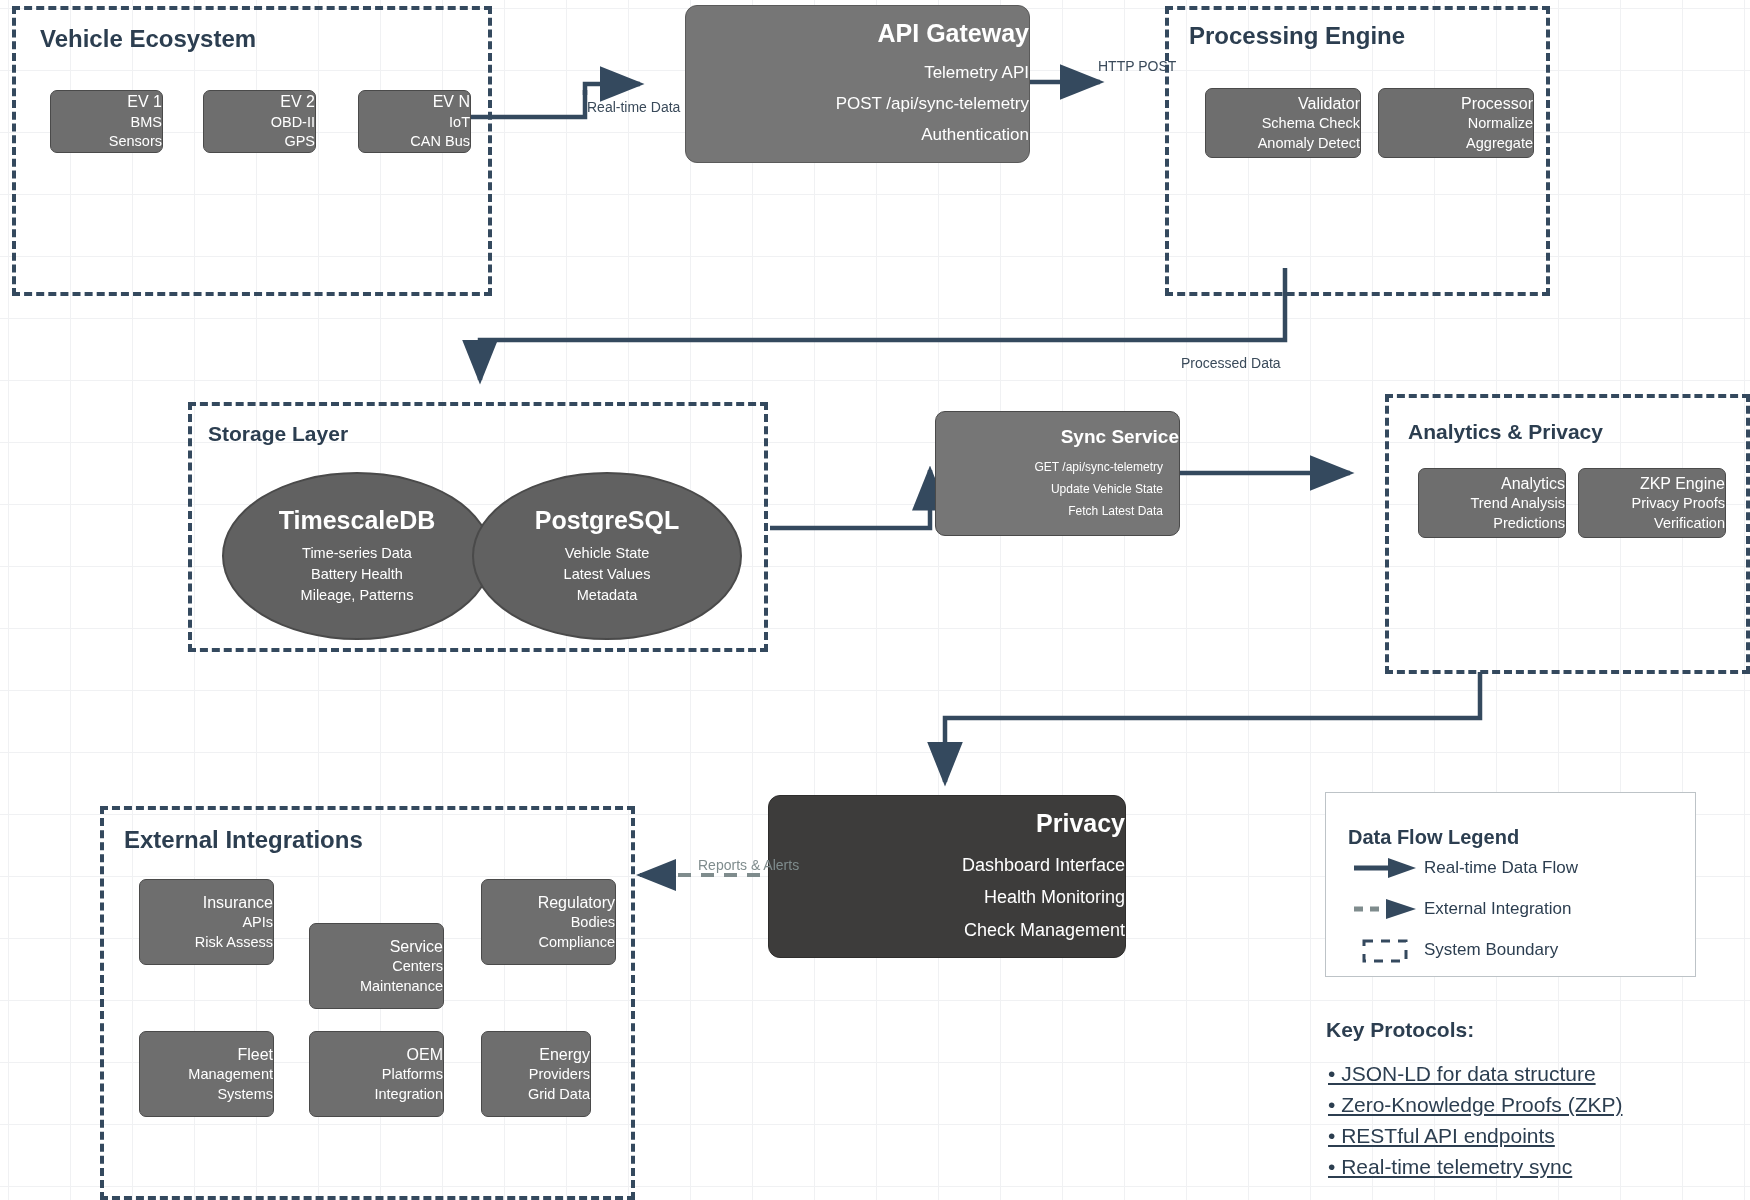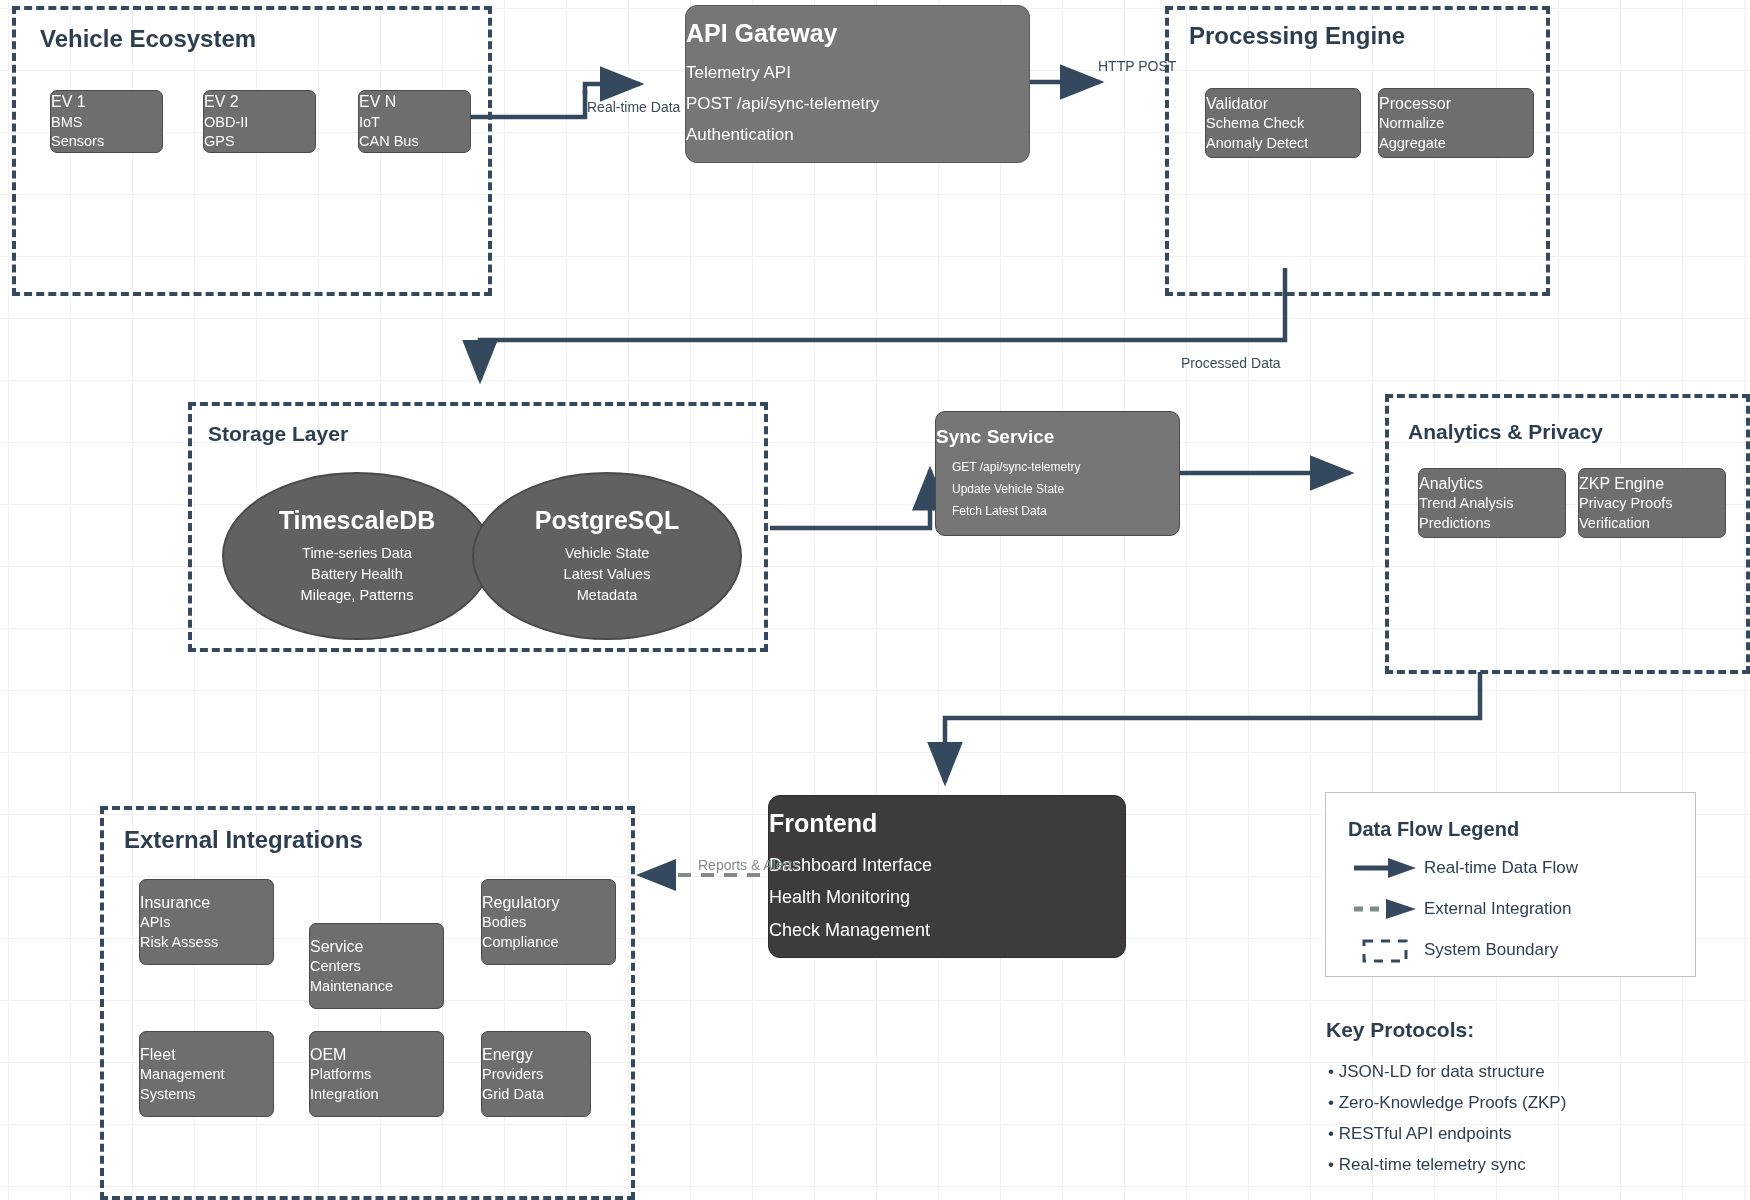--- a/index.html
+++ b/index.html
@@ -39,21 +39,21 @@
   
   .node {
     position: absolute;
     box-sizing: border-box;
     border: 1.5px solid #4a4a4a;
     border-radius: 8px;
     background: #6e6e6e;
     color: #ffffff;
     display: flex;
     flex-direction: column;
-    align-items: flex-start;
+    align-items: flex-end;
     justify-content: center;
     text-align: center;
     line-height: 1.35;
   }
   .node .t-main {
     font-weight: bold;
   }
   .node.small {
     font-size: 15px;
     border-radius: 7px;
@@ -122,20 +122,21 @@
     border: 1.5px solid #bdc3c7;
     background: #ffffff;
     box-sizing: border-box;
   }
   #legend-title {
     position: absolute;
     font-size: 20px;
     font-weight: bold;
     color: #2c3e50;
     white-space: nowrap;
+    margin-top: 8px;
   }
   .legend-row {
     position: absolute;
     display: flex;
     align-items: center;
     height: 26px;
   }
   .legend-row .lg-text {
     font-size: 17px;
     color: #2c3e50;
@@ -147,23 +148,24 @@
   
   #proto-title {
     position: absolute;
     font-size: 21px;
     font-weight: bold;
     color: #2c3e50;
     white-space: nowrap;
   }
   .proto-item {
     position: absolute;
-    font-size: 17px;
-    color: #2c3e50;
-    white-space: nowrap;
+    font-size: 21px;
+    color: #2c3e50;
+    white-space: nowrap;
+    text-decoration: underline;
   }
 </style>
 </head>
 <body>
 
 <div id="canvas">
 
   <svg class="wires" viewBox="0 0 1750 1200">
     <defs>
       <marker id="ah" markerWidth="10" markerHeight="8" refX="9" refY="4" orient="auto" markerUnits="strokeWidth">
@@ -284,21 +286,21 @@
     <div class="t-sub">Predictions</div>
   </div>
 
   <div class="node small" style="left:1578px; top:468px; width:148px; height:70px;">
     <div class="t-main">ZKP Engine</div>
     <div class="t-sub">Privacy Proofs</div>
     <div class="t-sub">Verification</div>
   </div>
 
   <div class="node dark" style="left:768px; top:795px; width:358px; height:163px;">
-    <div class="t-main">Frontend</div>
+    <div class="t-main">Privacy</div>
     <div class="t-sub">Dashboard Interface</div>
     <div class="t-sub">Health Monitoring</div>
     <div class="t-sub">Check Management</div>
   </div>
 
   <div class="node small" style="left:139px; top:879px; width:135px; height:86px;">
     <div class="t-main">Insurance</div>
     <div class="t-sub">APIs</div>
     <div class="t-sub">Risk Assess</div>
   </div>

